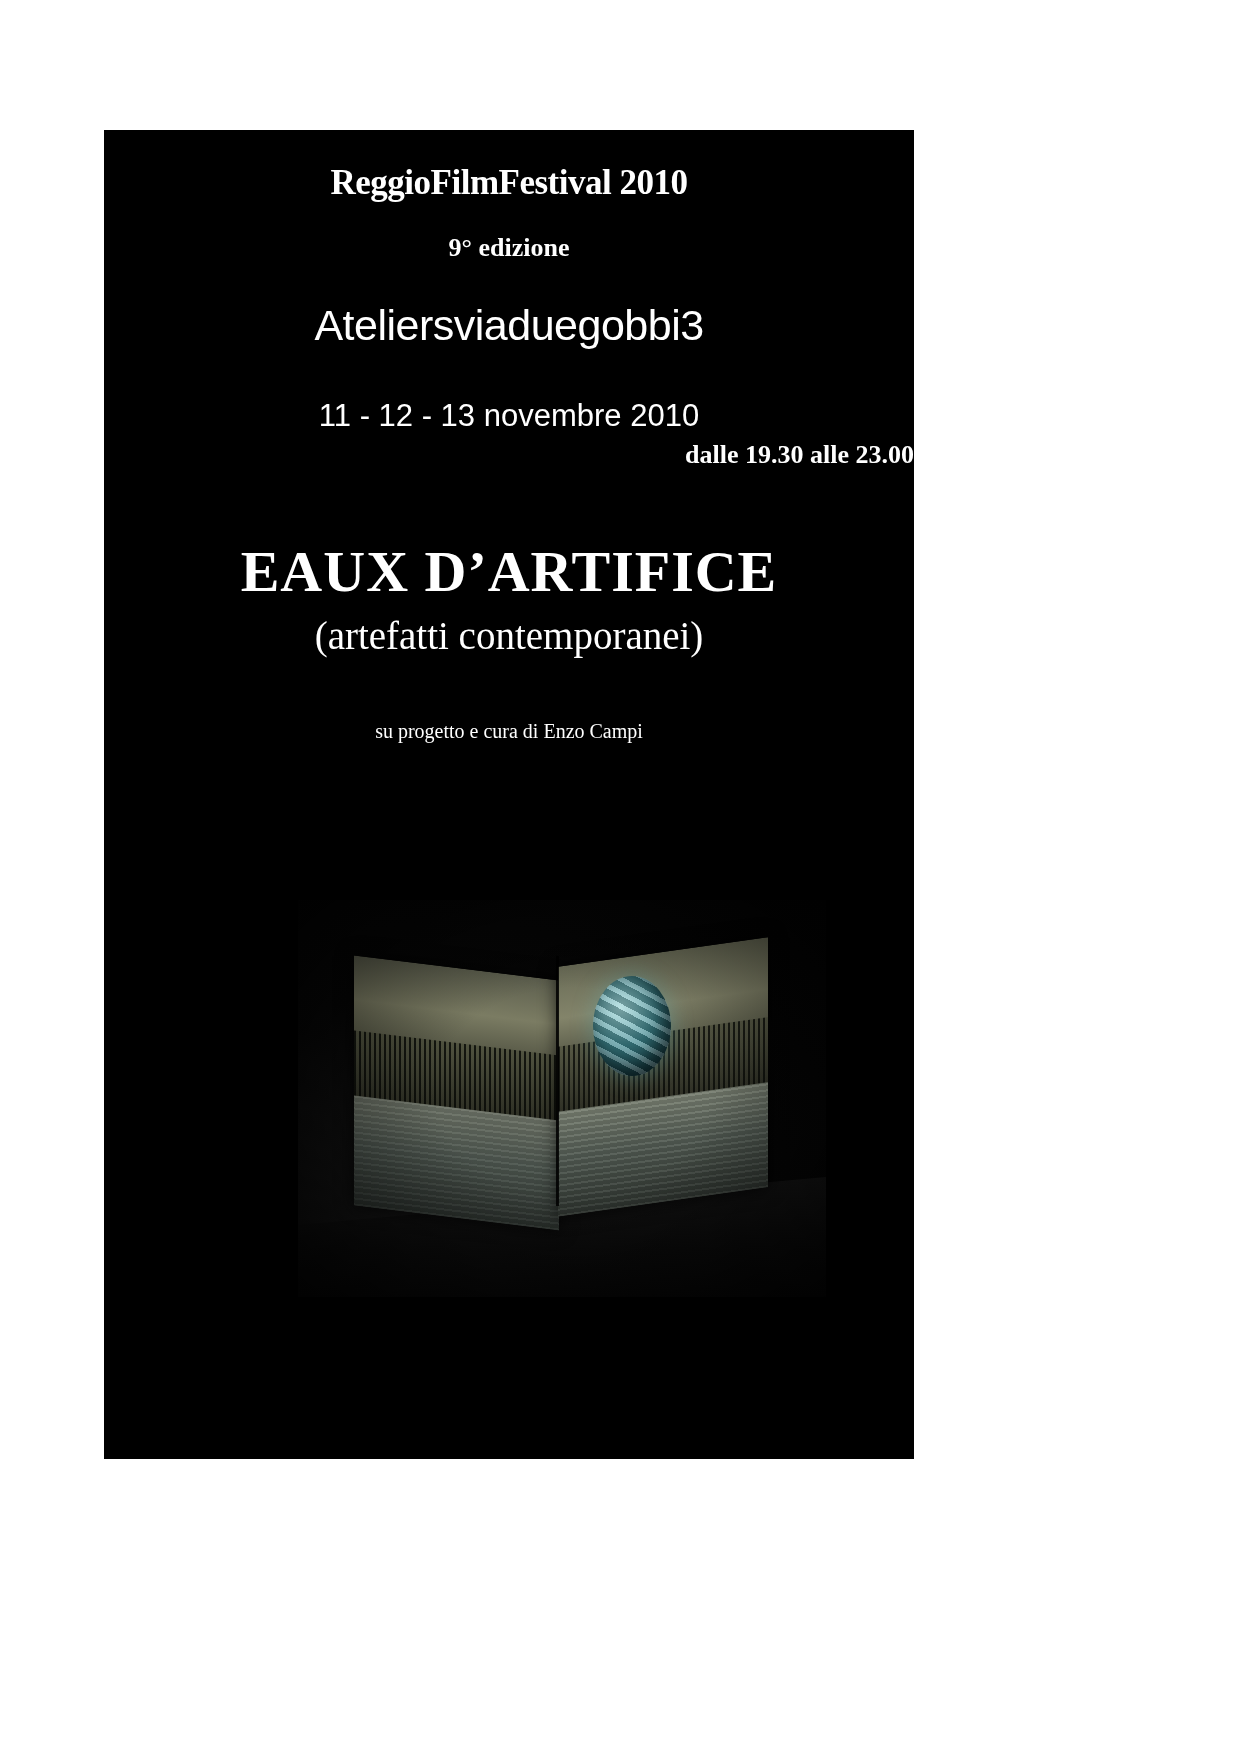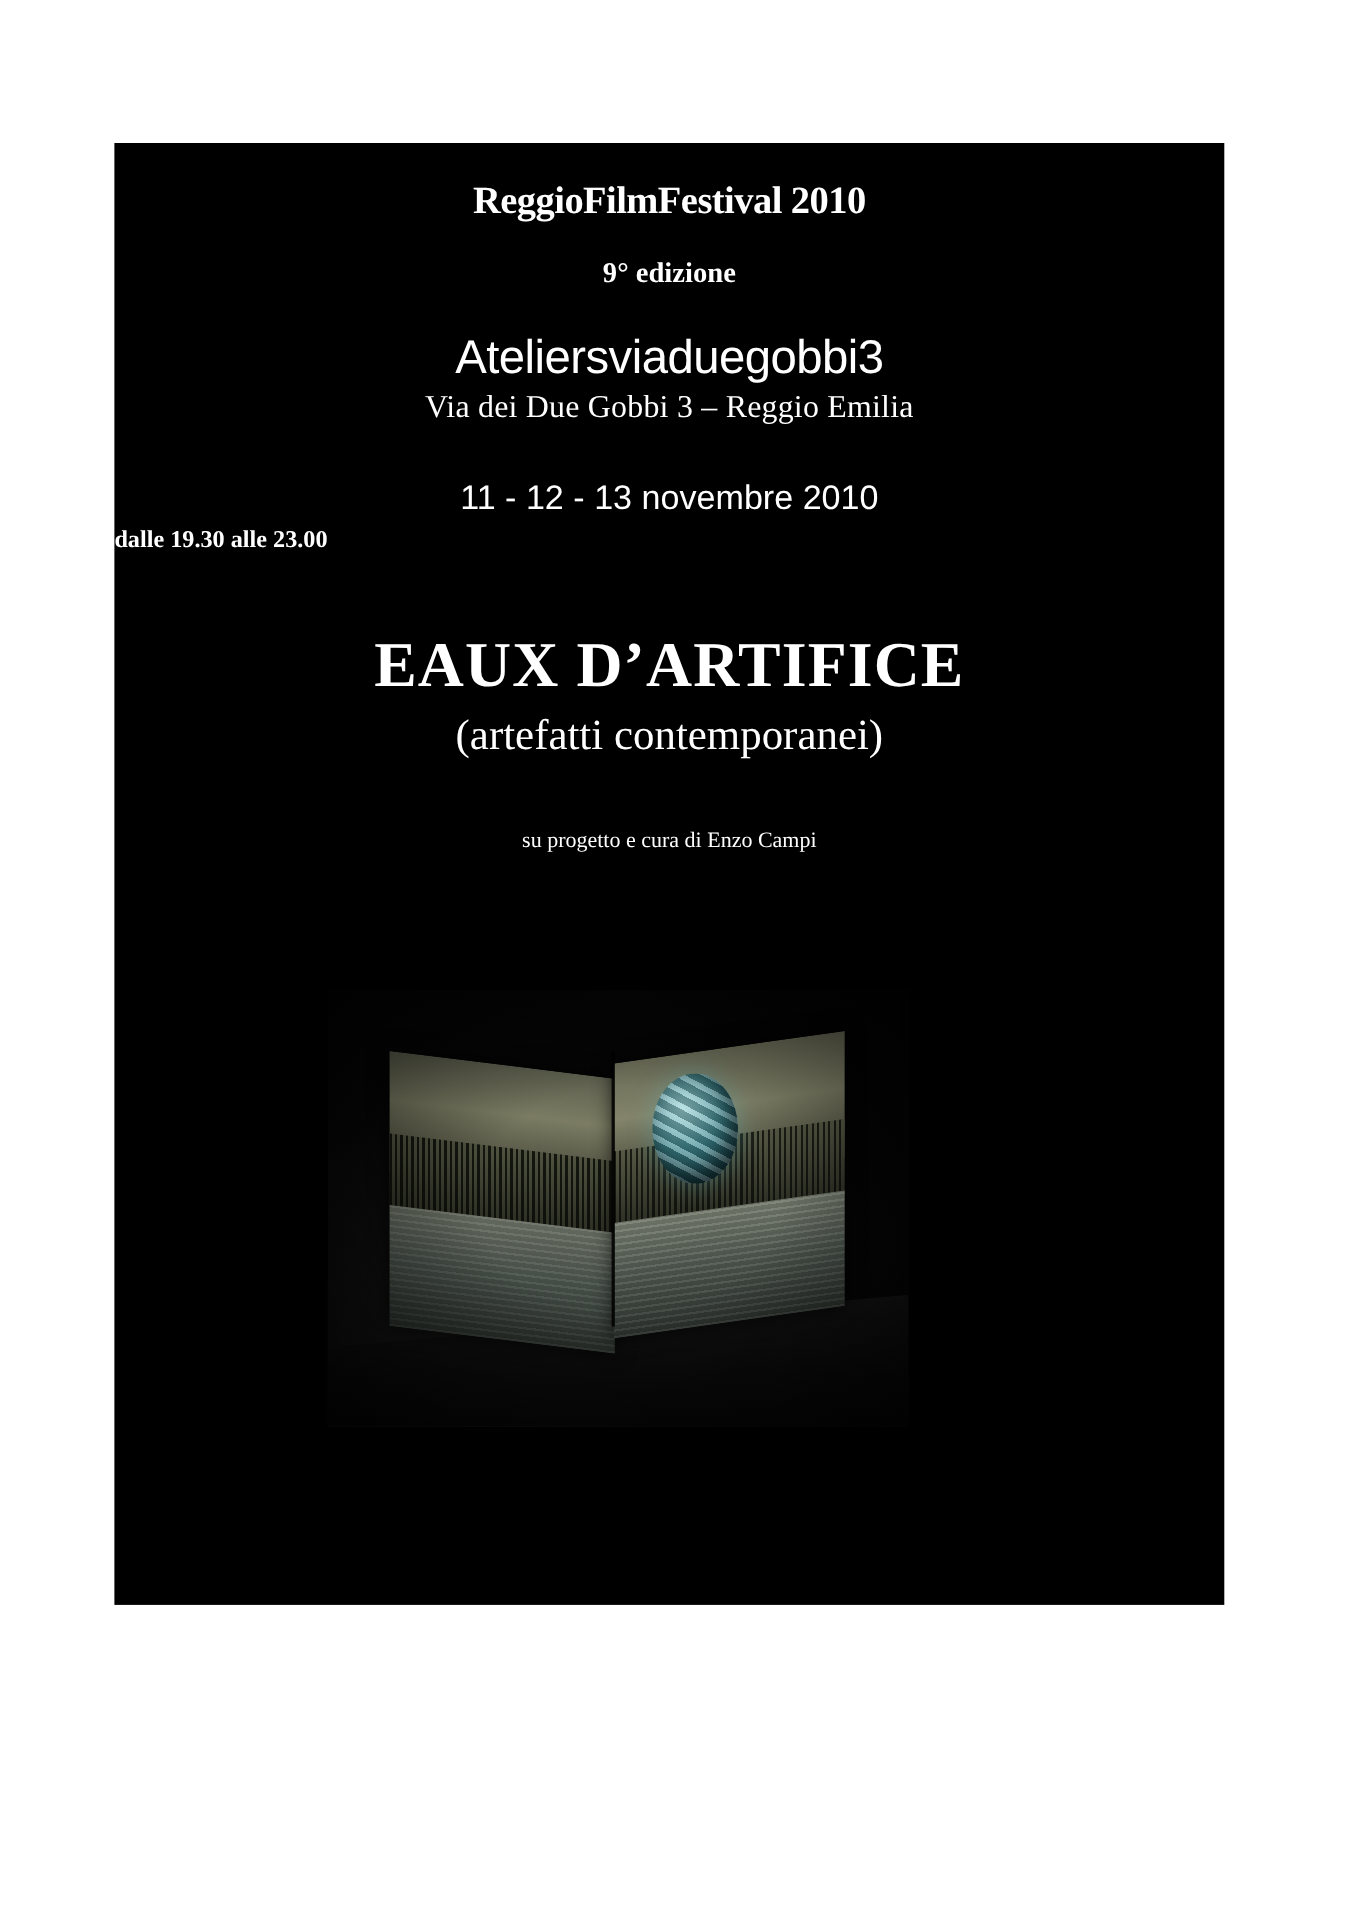--- a/index.html
+++ b/index.html
@@ -16,21 +16,21 @@
   .page {
     position: relative;
     width: 1241px;
     height: 1755px;
     background: #ffffff;
   }
   .poster {
     position: absolute;
     left: 104px;
     top: 130px;
-    width: 1009px;
+    width: 810px;
     height: 1329px;
     background: #000000;
     color: #ffffff;
     overflow: hidden;
   }
   .festival-title {
     text-align: center;
     font-family: "Liberation Serif", serif;
     font-weight: bold;
     font-size: 35px;
@@ -68,24 +68,24 @@
     margin-top: 4px;
     letter-spacing: 0.2px;
   }
   .dates {
     text-align: center;
     font-family: "Liberation Sans", sans-serif;
     font-size: 31px;
     margin-top: 48px;
   }
   .hours {
-    text-align: left;
-    font-family: "Liberation Serif", serif;
-    font-weight: bold;
-    font-size: 22px;
+    text-align: right;
+    font-family: "Liberation Serif", serif;
+    font-weight: bold;
+    font-size: 26px;
     margin-top: 6px;
   }
   .main-title {
     text-align: center;
     font-family: "Liberation Serif", serif;
     font-weight: bold;
     font-size: 58px;
     margin-top: 68px;
     letter-spacing: 1px;
   }
@@ -210,21 +210,20 @@
 </style>
 </head>
 <body>
 
 <div class="page">
   <div class="poster">
 
     <div class="festival-title">ReggioFilmFestival 2010</div>
     <div class="edition">9° edizione</div>
     <div class="venue">Ateliersviaduegobbi3</div>
-    <div class="address">Via dei Due Gobbi 3 – Reggio Emilia</div>
     <div class="dates">11 - 12 - 13 novembre 2010</div>
     <div class="hours">dalle 19.30 alle 23.00</div>
     <div class="main-title">EAUX D’ARTIFICE</div>
     <div class="subtitle">(artefatti contemporanei)</div>
     <div class="credit">su progetto e cura di Enzo Campi</div>
 
     <div class="artwork">
       <div class="art-room"></div>
       <div class="art-floor"></div>
       <div class="panel-left">

